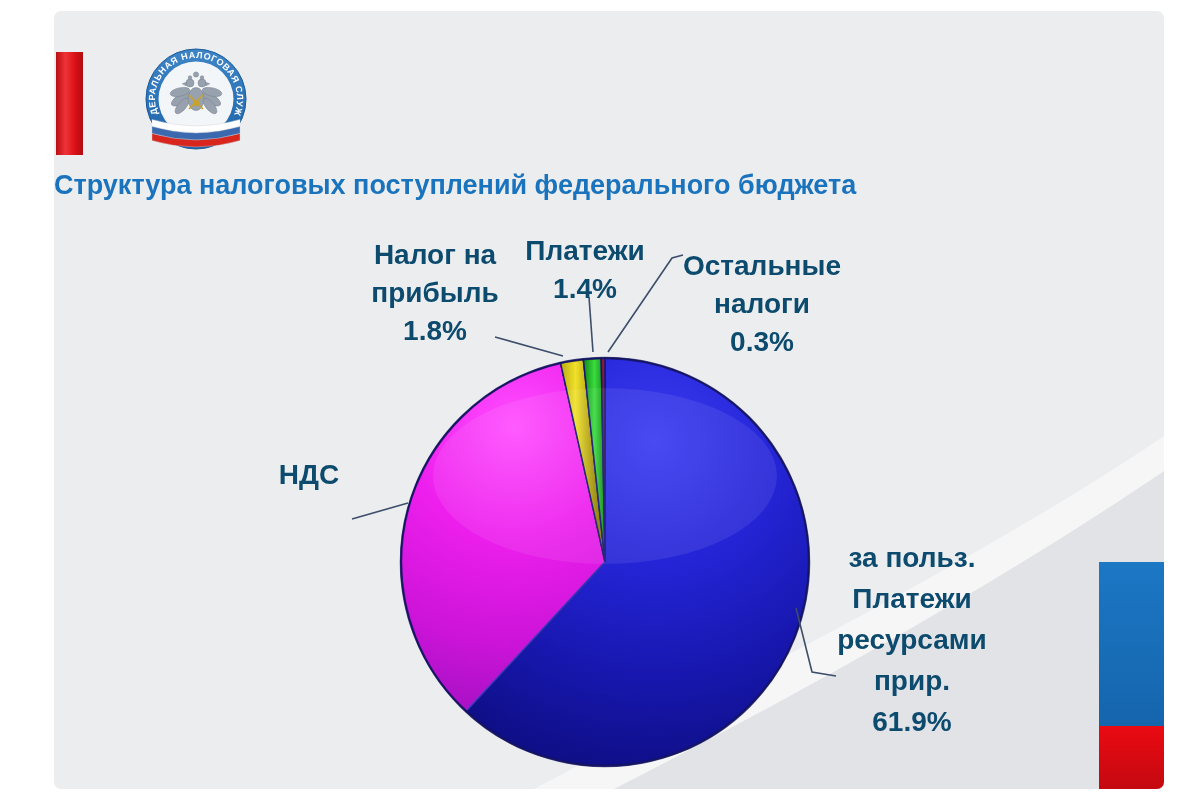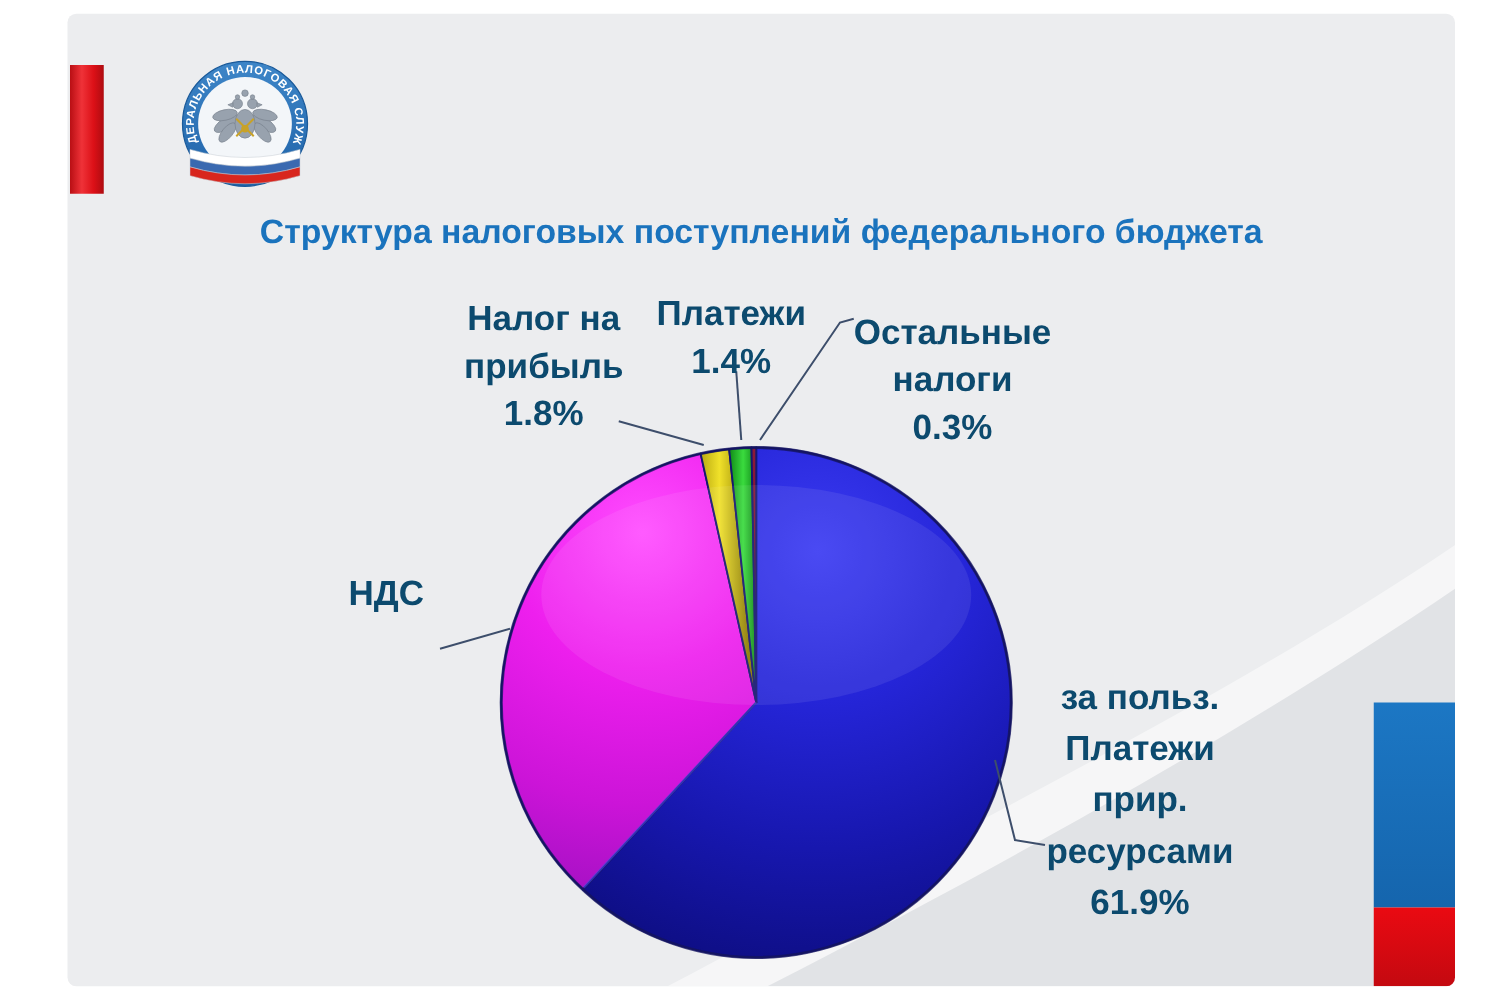--- a/index.html
+++ b/index.html
@@ -5,21 +5,21 @@
   html,body{margin:0;padding:0;background:#ffffff;}
   .page{position:relative;width:1200px;height:800px;background:#ffffff;overflow:hidden;
         font-family:"Liberation Sans", sans-serif;}
   .slide{position:absolute;left:54px;top:11px;width:1110px;height:778px;
          background:#ECEDEF;border-radius:7px;overflow:hidden;}
   .red-bar{position:absolute;left:2px;top:41px;width:27px;height:103px;
            background:linear-gradient(90deg,#b90f14 0%,#ef3238 35%,#dc1017 70%,#ae0c11 100%);}
   .logo{position:absolute;left:90px;top:36px;width:104px;height:104px;}
   .org-header{position:absolute;left:241px;top:53px;font-weight:bold;font-size:22px;
               line-height:29px;color:#8A8B8D;letter-spacing:.4px;white-space:nowrap;}
-  .slide-title{position:absolute;left:0;right:0;top:159px;text-align:center;
+  .slide-title{position:absolute;left:0;right:0;top:159px;
                font-weight:bold;font-size:27px;color:#1A73BD;}
   .chart-layer{position:absolute;left:0;top:0;width:1110px;height:778px;}
   .callout{position:absolute;text-align:center;font-weight:bold;font-size:28px;
            line-height:38px;color:#0c4a6e;}
   .callout div{white-space:nowrap;}
   .flag-bar{position:absolute;right:0;top:551px;width:65px;height:227px;}
   .flag-bar .b{width:65px;height:164px;background:linear-gradient(180deg,#1C77C4 0%,#1565AD 100%);}
   .flag-bar .r{width:65px;height:63px;background:linear-gradient(180deg,#EA0A12 0%,#C40910 100%);}
 </style>
 </head>
@@ -144,22 +144,22 @@
       <div>0.3%</div>
     </div>
 
     <div class="callout" style="left:175px;top:444px;width:160px;line-height:39px;">
       <div>НДС</div>
     </div>
 
     <div class="callout" style="left:758px;top:526px;width:200px;line-height:41px;">
       <div>за польз.</div>
       <div>Платежи</div>
+      <div>ресурсами</div>
       <div>прир.</div>
-      <div>ресурсами</div>
       <div>61.9%</div>
     </div>
 
     <div class="flag-bar">
       <div class="b"></div>
       <div class="r"></div>
     </div>
 
   </div>
 </div>

